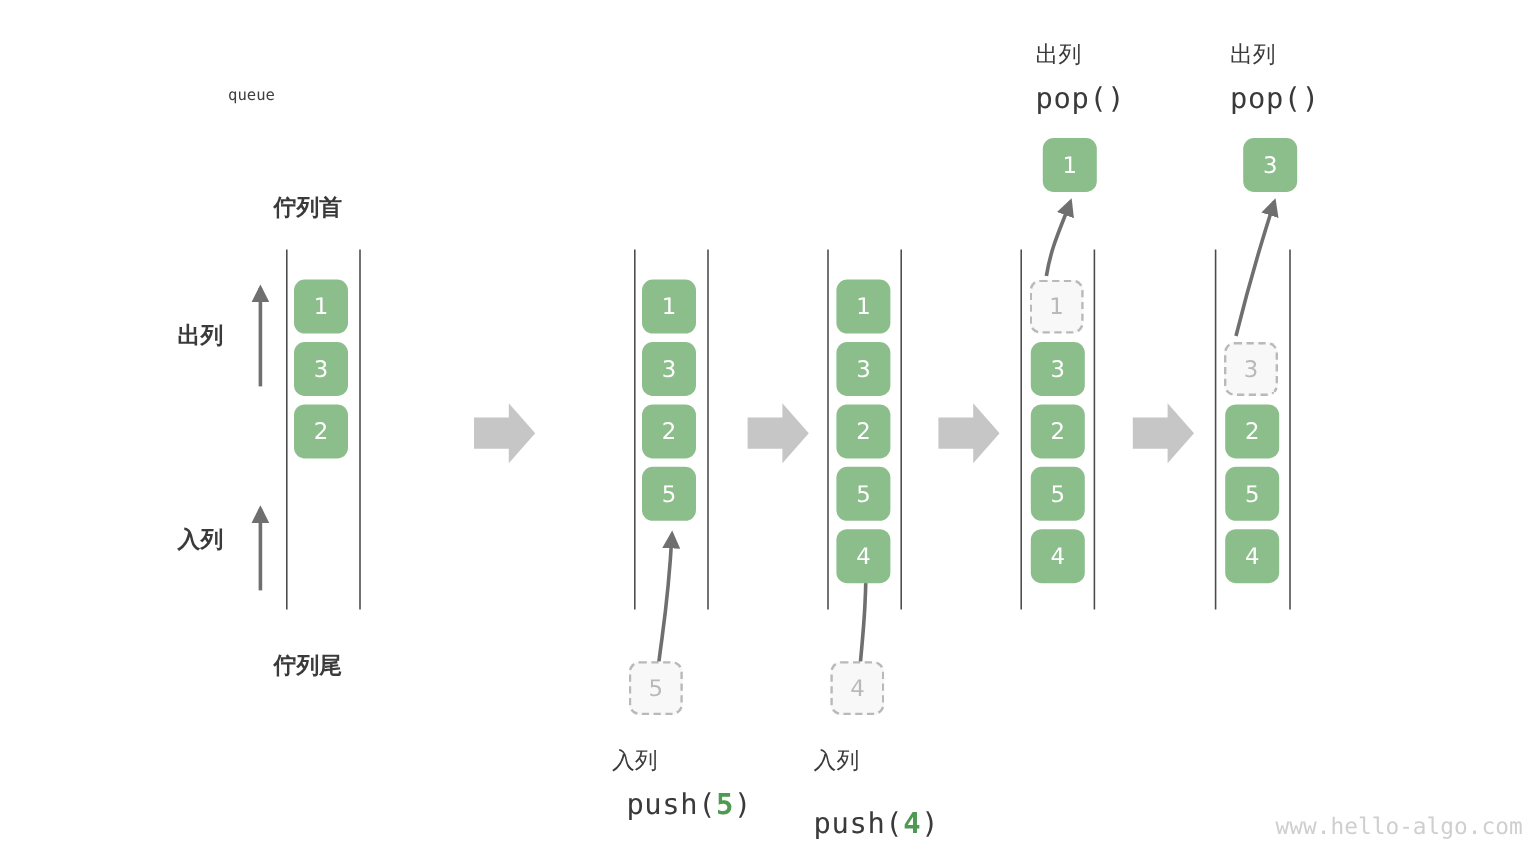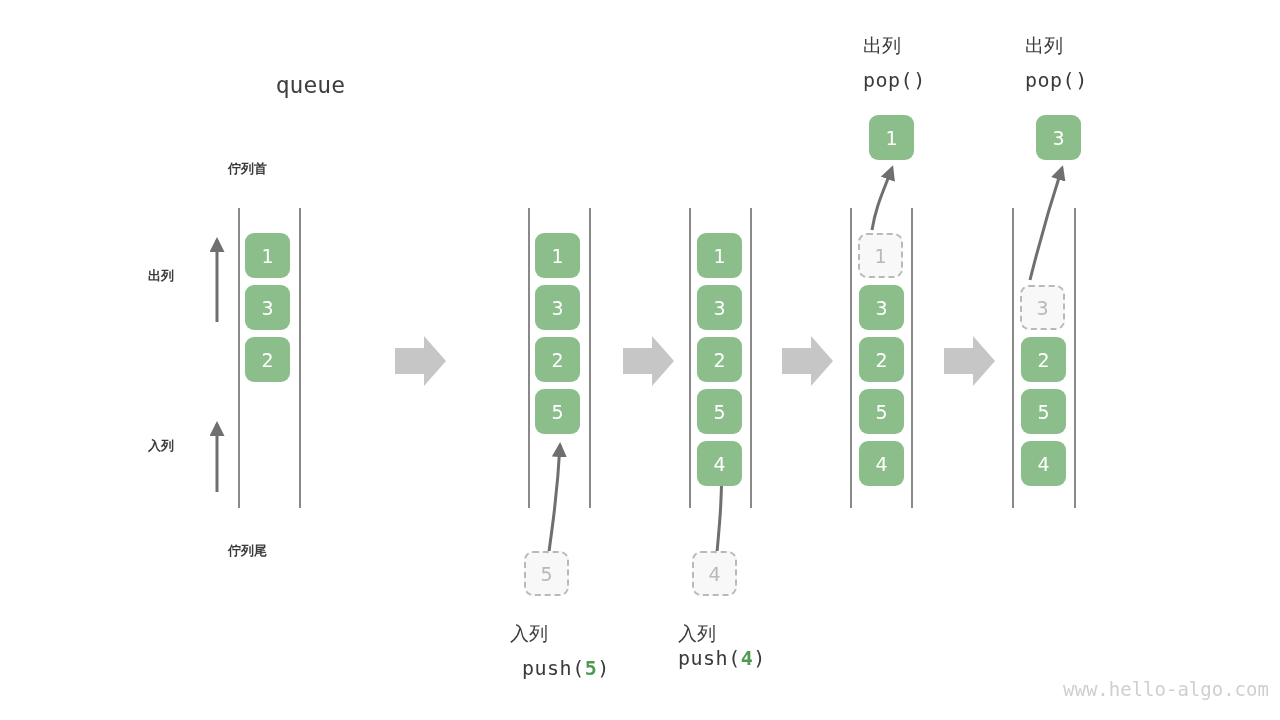--- a/index.html
+++ b/index.html
@@ -13,32 +13,32 @@
 
   .abs{position:absolute;}
 
   
   .ttl-zh{
     font-size:23px;font-weight:bold;color:#4e9a53;
     text-align:center;white-space:nowrap;
   }
   .ttl-en{
     font-family:"DejaVu Sans Mono","Liberation Mono",monospace;
-    font-size:23px;color:#3f3f3f;text-align:right;white-space:nowrap;
+    font-size:13px;color:#3f3f3f;text-align:left;white-space:nowrap;
   }
   .lbl-bold{
-    font-size:13px;font-weight:bold;color:#3a3a3a;
+    font-size:19px;font-weight:bold;color:#3a3a3a;
     white-space:nowrap;
   }
   .op-zh{
     font-size:19px;color:#3a3a3a;white-space:nowrap;text-align:left;
   }
   .op-code{
     font-family:"DejaVu Sans Mono","Liberation Mono",monospace;
-    font-size:20px;color:#3a3a3a;white-space:nowrap;text-align:left;
+    font-size:24px;color:#3a3a3a;white-space:nowrap;text-align:left;
     letter-spacing:0.5px;
   }
   .op-code .num{color:#4e9a53;font-weight:bold;}
   .watermark{
     font-family:"DejaVu Sans Mono","Liberation Mono",monospace;
     font-size:19px;color:#cfcfcf;white-space:nowrap;
   }
 
   
   .cell{
@@ -134,21 +134,21 @@
   <div>
     <div class="abs cell" style="left:697px;top:233px;">1</div>
     <div class="abs cell" style="left:697px;top:285px;">3</div>
     <div class="abs cell" style="left:697px;top:337px;">2</div>
     <div class="abs cell" style="left:697px;top:389px;">5</div>
     <div class="abs cell" style="left:697px;top:441px;">4</div>
 
     <div class="abs cell ghost" style="left:692px;top:551px;">4</div>
 
     <div class="abs op-zh" style="left:678px;top:621px;">入列</div>
-    <div class="abs op-code" style="left:678px;top:646px;"><span>push(</span><span class="num">4</span><span>)</span></div>
+    <div class="abs op-code" style="left:678px;top:672px;"><span>push(</span><span class="num">4</span><span>)</span></div>
   </div>
 
   <div>
     <div class="abs op-zh" style="left:863px;top:33px;">出列</div>
     <div class="abs op-code" style="left:863px;top:68px;">pop()</div>
 
     <div class="abs cell" style="left:869px;top:115px;">1</div>
 
     <div class="abs cell ghost" style="left:858px;top:233px;">1</div>
     <div class="abs cell" style="left:859px;top:285px;">3</div>

